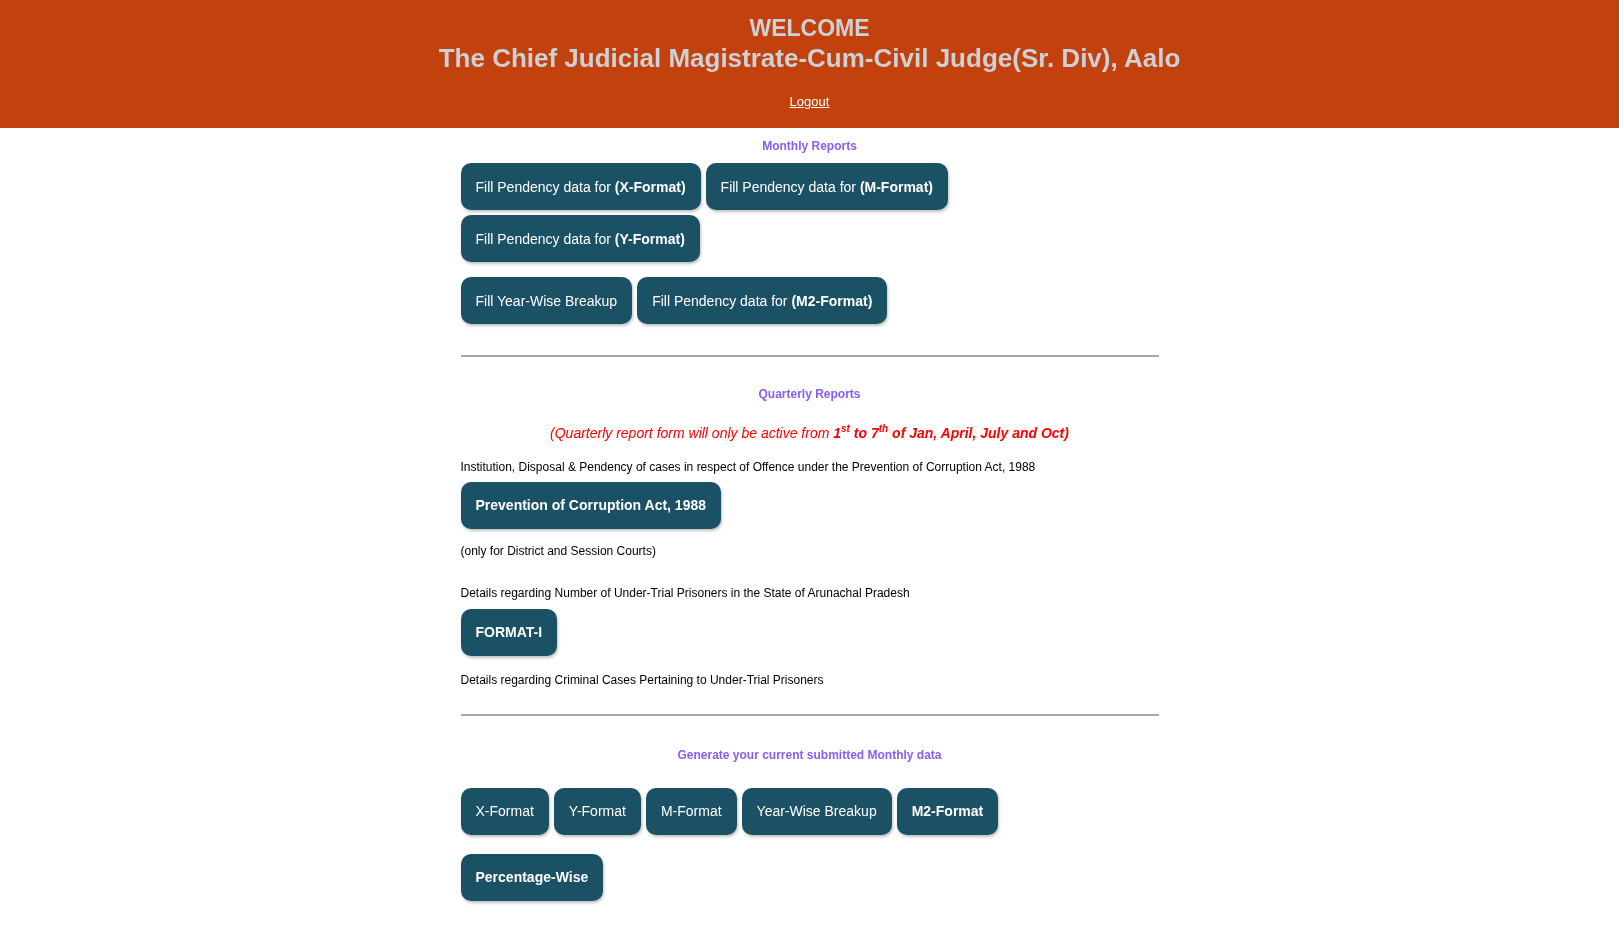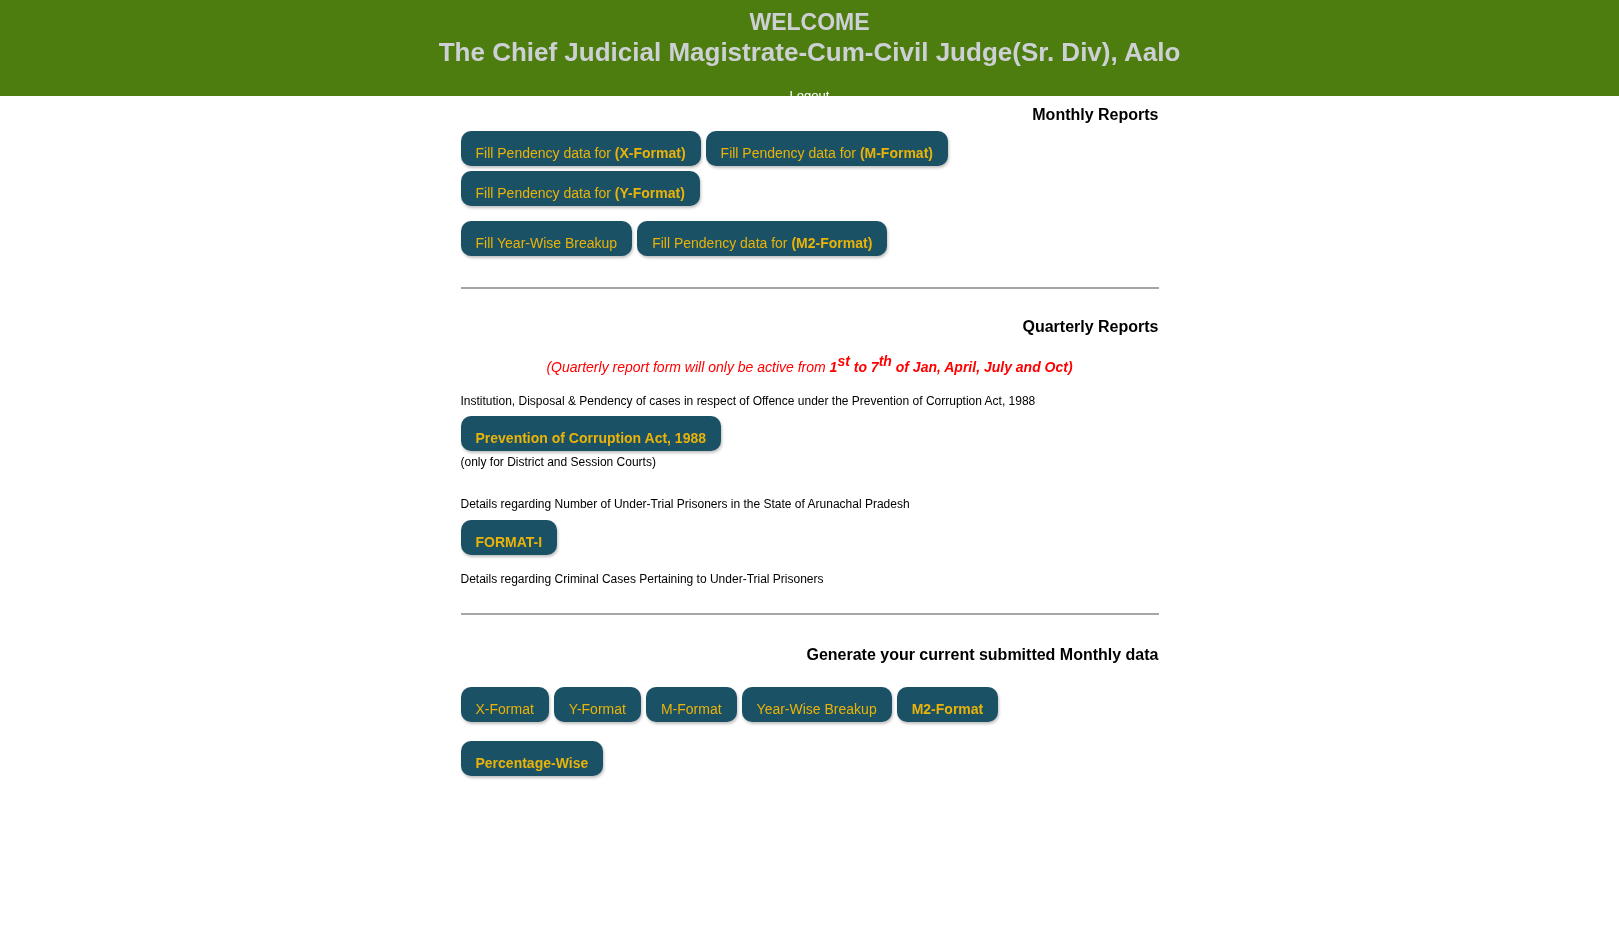--- a/index.html
+++ b/index.html
@@ -7,24 +7,24 @@
   body {
     font-family: "Liberation Sans", sans-serif;
     background: #ffffff;
     color: #000000;
     width: 1619px;
     height: 945px;
     overflow: hidden;
   }
   
   .header {
-    background: #4d7c0f;
-    height: 96px;
+    background: #c2410c;
+    height: 128px;
     text-align: center;
-    padding-top: 8px;
+    padding-top: 14px;
   }
   .welcome {
     color: #cdd1d5;
     font-size: 23px;
     font-weight: bold;
     line-height: 28px;
   }
   .court-title {
     color: #cdd1d5;
     font-size: 26px;
@@ -38,47 +38,47 @@
     font-size: 13px;
     text-decoration: underline;
     cursor: pointer;
   }
   
   .container {
     width: 698px;
     margin: 0 auto;
   }
   .section-heading {
-    font-size: 16px;
+    font-size: 12px;
     font-weight: bold;
     line-height: 19px;
-    text-align: right;
-    color: #000000;
+    text-align: center;
+    color: #8b5cf6;
   }
   .h-monthly   { margin-top: 9px; }
   .h-quarterly { margin-top: 28px; }
   .h-generate  { margin-top: 30px; }
 
   .btn-row {
     display: flex;
     flex-wrap: wrap;
     gap: 5px;
     align-items: flex-start;
   }
   .btn {
     display: inline-block;
     background: #1b5165;
-    color: #eab308;
+    color: #ffffff;
     border: none;
     border-radius: 10px;
     padding: 13px 15px;
     font-family: "Liberation Sans", sans-serif;
     font-size: 14px;
     line-height: 18px;
-    height: 35px;
+    height: 47px;
     cursor: pointer;
     box-shadow: 1px 2px 3px rgba(0,0,0,0.25);
     white-space: nowrap;
   }
   .btn b { font-weight: bold; }
   .btn.bold { font-weight: bold; }
 
   .row-m1 { margin-top: 7px; }
   .row-m2 { margin-top: 15px; }
 
@@ -92,29 +92,29 @@
 
   .red-note {
     margin-top: 16px;
     text-align: center;
     color: #ff0000;
     font-size: 14px;
     font-style: italic;
     line-height: 18px;
   }
   .red-note b { font-weight: bold; }
-  .red-note sup { font-size: 14px; }
+  .red-note sup { font-size: 10px; }
 
   .body-text {
     font-size: 12px;
     line-height: 18px;
     color: #000;
   }
   .t-institution { margin-top: 16px; }
-  .t-onlyfor     { margin-top: 2px;  line-height: 18px;}
+  .t-onlyfor     { margin-top: 13px;  line-height: 18px;}
   .t-details1    { margin-top: 24px; }
   .t-details2    { margin-top: 15px; }
 
   .row-poca    { margin-top: 6px; }
   .row-f1      { margin-top: 7px; }
   .row-f2      { margin-top: 10px; }
   .row-gen     { margin-top: 23px; }
   .row-pct     { margin-top: 19px; }
 </style>
 </head>

